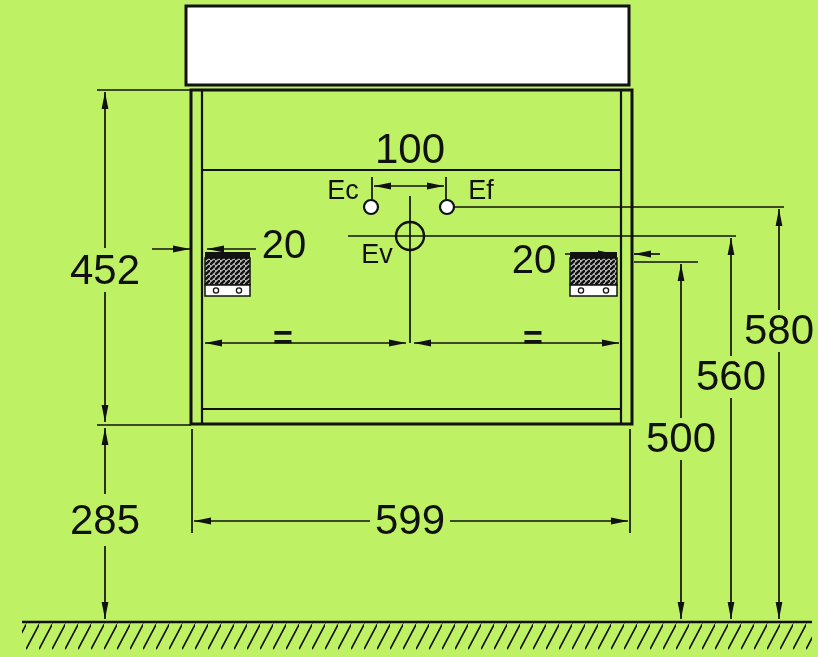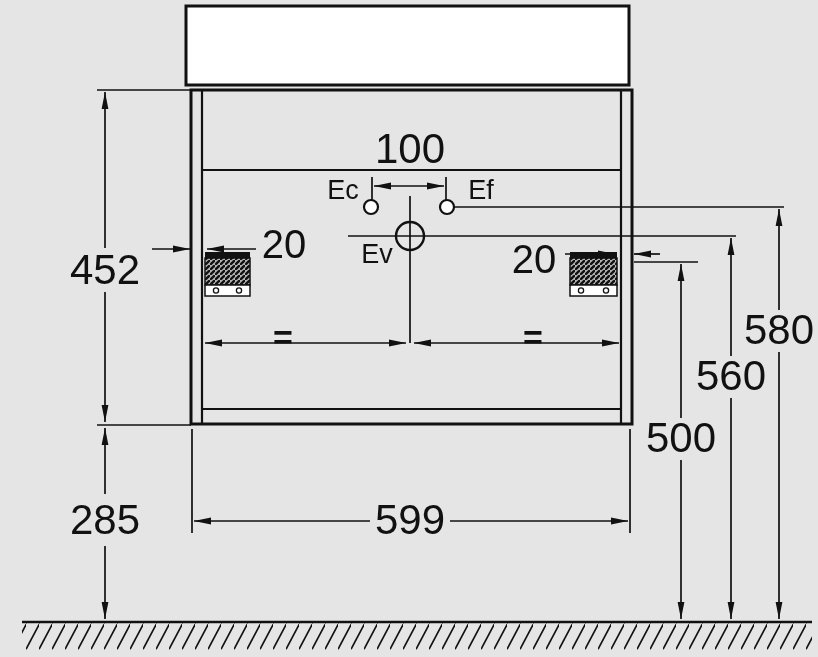--- a/index.html
+++ b/index.html
@@ -4,21 +4,21 @@
 <style>
   html, body {
     margin: 0;
     padding: 0;
     background: #ffffff;
   }
   .stage {
     position: relative;
     width: 818px;
     height: 657px;
-    background: #e5e5e5;
+    background: #bef264;
     overflow: hidden;
   }
   svg text {
     font-family: "Liberation Sans", "DejaVu Sans", sans-serif;
     fill: #111111;
   }
   .dim-num  { font-size: 42px; }
   .dim-num-sm { font-size: 40px; }
   .part-lbl { font-size: 27px; }
   .eq-lbl   { font-size: 34px; font-weight: bold; }

